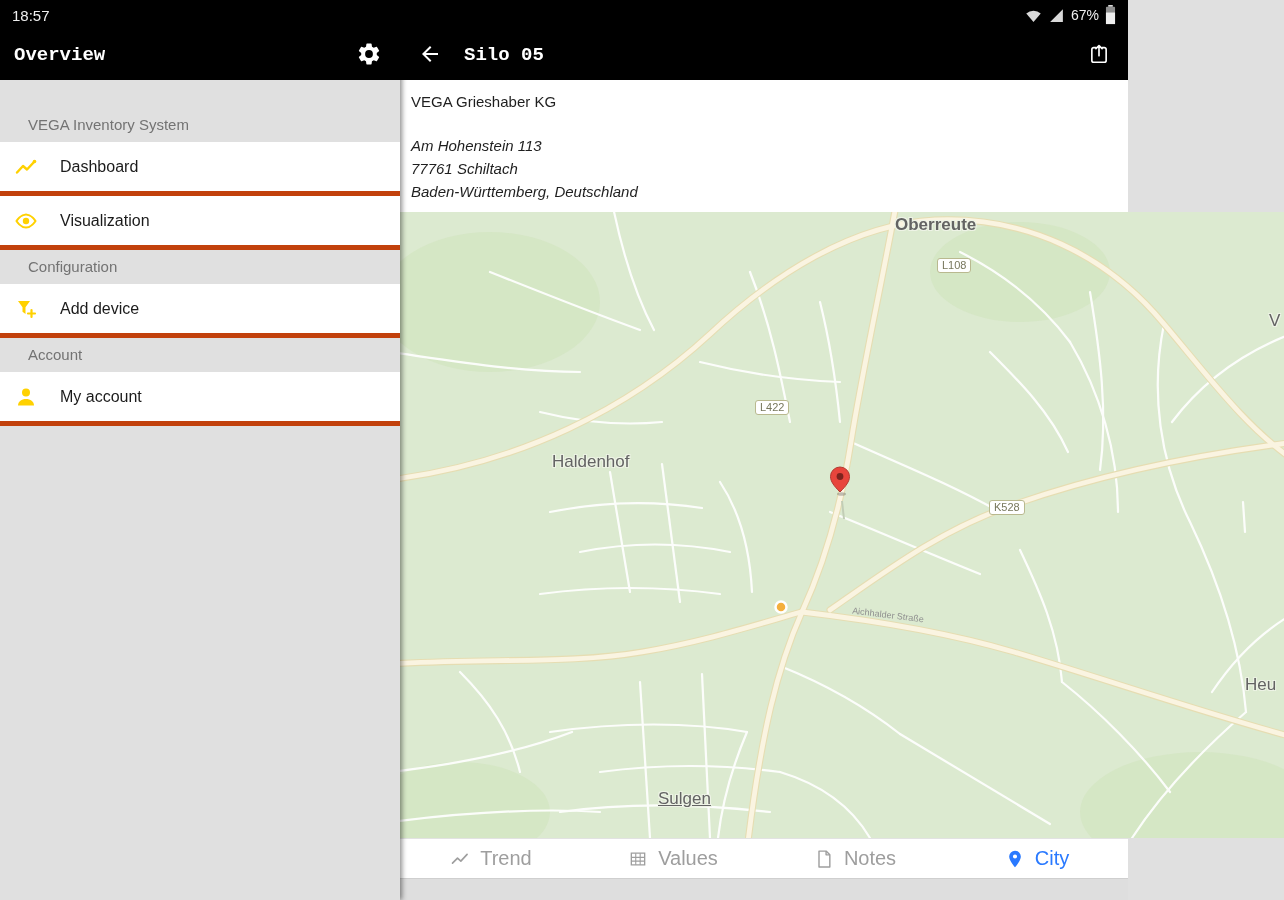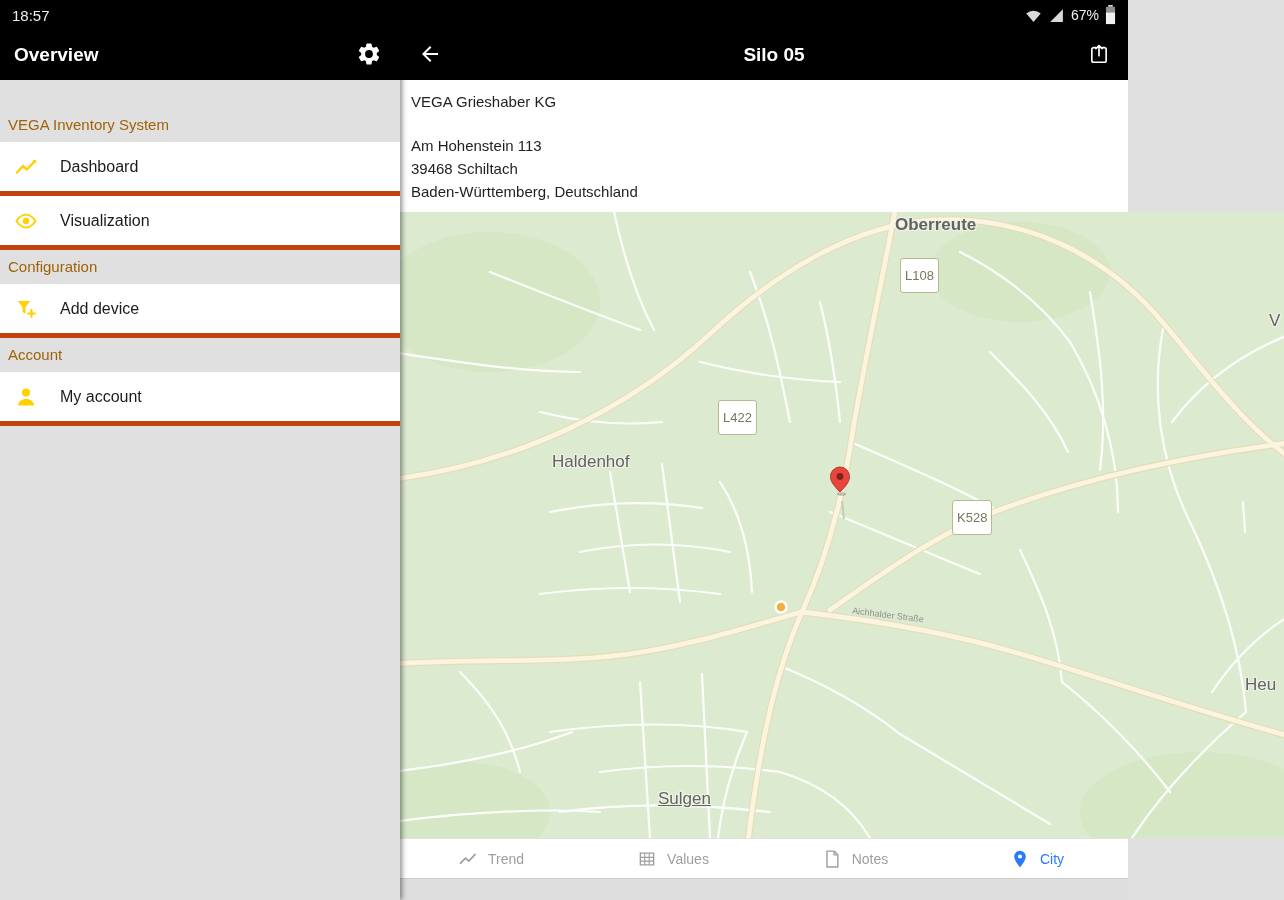--- a/index.html
+++ b/index.html
@@ -17,77 +17,77 @@
     display:flex;flex-direction:column;
   }
   .statusbar{
     height:30px;background:#000;color:#efefef;display:flex;align-items:center;
     padding:0 12px;font-size:15px;flex:0 0 30px;
   }
   .appbar{
     height:50px;background:#000;color:#fff;display:flex;align-items:center;
     padding:0 14px;flex:0 0 50px;
   }
-  .appbar .title{font-size:19px;font-weight:bold;flex:1;margin:0;}
+  .appbar .title{font-size:19px;font-weight:bold;flex:1;margin:0;font-family:Liberation Mono, monospace;}
   .icon-btn{
     background:transparent;border:none;padding:4px;cursor:pointer;
     display:flex;align-items:center;justify-content:center;
   }
   .menu{flex:1;}
   .section-header{
-    height:34px;line-height:34px;padding:0 8px;font-size:15px;color:#a16207;
+    height:34px;line-height:34px;padding:0 28px;font-size:15px;color:#737373;
   }
   .section-header.first{margin-top:28px;}
   .menu-item{
     height:54px;background:#fff;display:flex;align-items:center;
     padding:0 14px;gap:22px;font-size:16px;color:#1b1b1b;
     border-bottom:5px solid #c2410c;box-sizing:border-box;cursor:pointer;
   }
   .menu-item .mi{width:24px;height:24px;display:flex;align-items:center;justify-content:center;}
 
   
   .right{flex:1;display:flex;flex-direction:column;background:#86efac;min-width:0;border-radius:25px;}
   .right-status{justify-content:flex-end;gap:6px;font-size:14px;}
   .right-status svg{display:block;}
-  .right-appbar .title{margin-left:18px;text-align:center;}
+  .right-appbar .title{margin-left:18px;}
   .info{
     background:#fff;height:132px;flex:0 0 132px;box-sizing:border-box;
     padding:13px 0 0 11px;font-size:15px;color:#1f1f1f;
   }
   .company{margin:0 0 24px 0;}
-  .addr div{line-height:23px;}
+  .addr div{line-height:23px;font-style:italic;}
 
   
   .map{
     position:relative;width:884px;height:626px;flex:0 0 626px;overflow:hidden;
     background:#dcead0;cursor:grab;
   }
   .map-svg{position:absolute;left:0;top:0;}
   .place-label{
     position:absolute;color:#636363;font-size:17px;white-space:nowrap;
     text-shadow:-1px -1px 0 #eef3e6,1px -1px 0 #eef3e6,-1px 1px 0 #eef3e6,1px 1px 0 #eef3e6;
     pointer-events:none;
   }
   .road-badge{
     position:absolute;background:#fff;border:1px solid #b9b98f;border-radius:3px;
-    font-size:13px;color:#77775c;padding:11px 4px;line-height:11px;pointer-events:none;
+    font-size:11px;color:#77775c;padding:1px 4px;line-height:11px;pointer-events:none;margin-left:37px;
   }
   .street-label{
     position:absolute;font-size:9px;color:#8f8f8f;transform:rotate(7deg);
     white-space:nowrap;pointer-events:none;
   }
 
   
   .tabbar{
     height:40px;flex:0 0 40px;background:#fff;border-top:1px solid #e2e2e2;
     display:flex;box-sizing:border-box;
   }
   .tab{
     flex:1;display:flex;align-items:center;justify-content:center;gap:10px;
-    color:#9e9e9e;font-size:14px;cursor:pointer;background:transparent;border:none;
+    color:#9e9e9e;font-size:20px;cursor:pointer;background:transparent;border:none;
   }
   .tab svg{width:20px;height:20px;display:block;}
   .tab.active{color:#2979ff;}
   .bottom-strip{height:22px;flex:0 0 22px;background:#dedede;border-top:1px solid #cfcfcf;box-sizing:border-box;}
 </style>
 </head>
 <body>
 
 <div class="screen">
 
@@ -194,21 +194,21 @@
               <path d="M12 14V2.8M12 2.8 8.6 6.2M12 2.8l3.4 3.4"></path>
             </svg>
         </span>
       </button>
     </header>
 
     <section class="info">
       <p class="company">VEGA Grieshaber KG</p>
       <div class="addr">
         <div>Am Hohenstein 113</div>
-        <div>39468 Schiltach</div>
+        <div>77761 Schiltach</div>
         <div>Baden-Württemberg, Deutschland</div>
       </div>
     </section>
 
     <section class="map">
       <svg class="map-svg" width="884" height="626" viewBox="0 0 884 626">
         <rect width="884" height="626" fill="#dcead0"></rect>
         <g fill="#cfe3bb" opacity="0.55">
           <ellipse cx="90" cy="90" rx="110" ry="70"></ellipse>
           <ellipse cx="800" cy="600" rx="120" ry="60"></ellipse>

